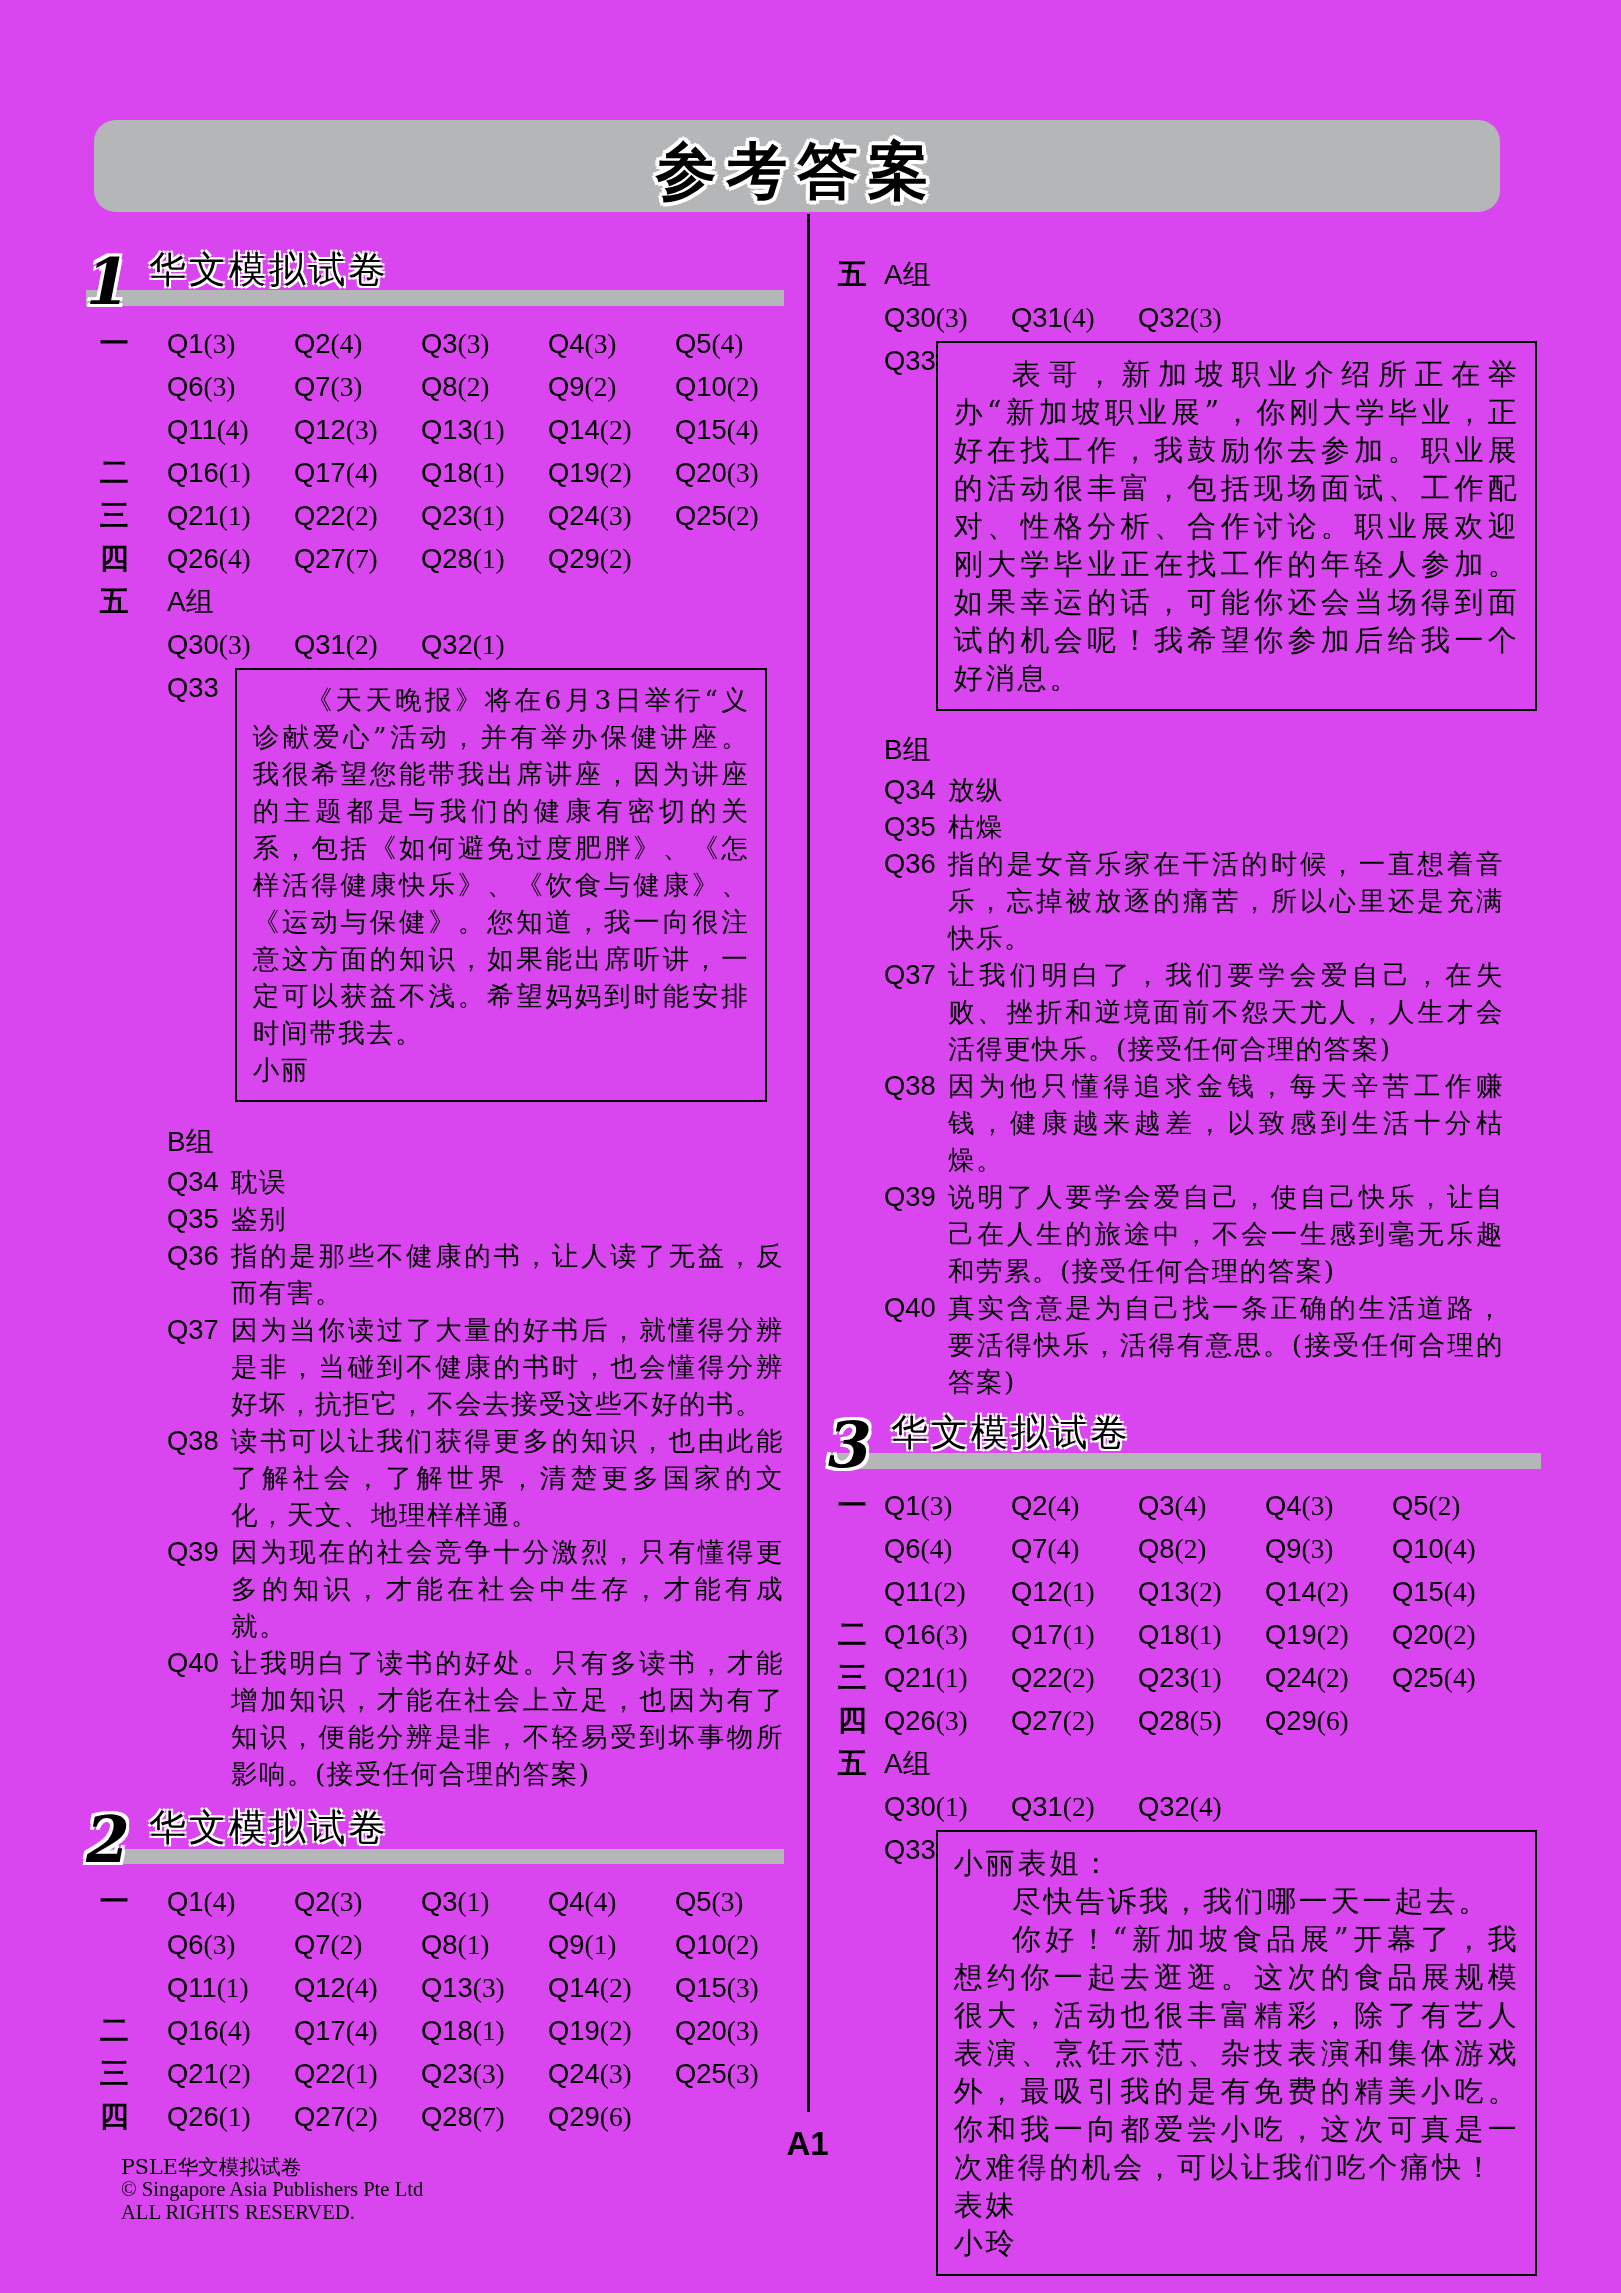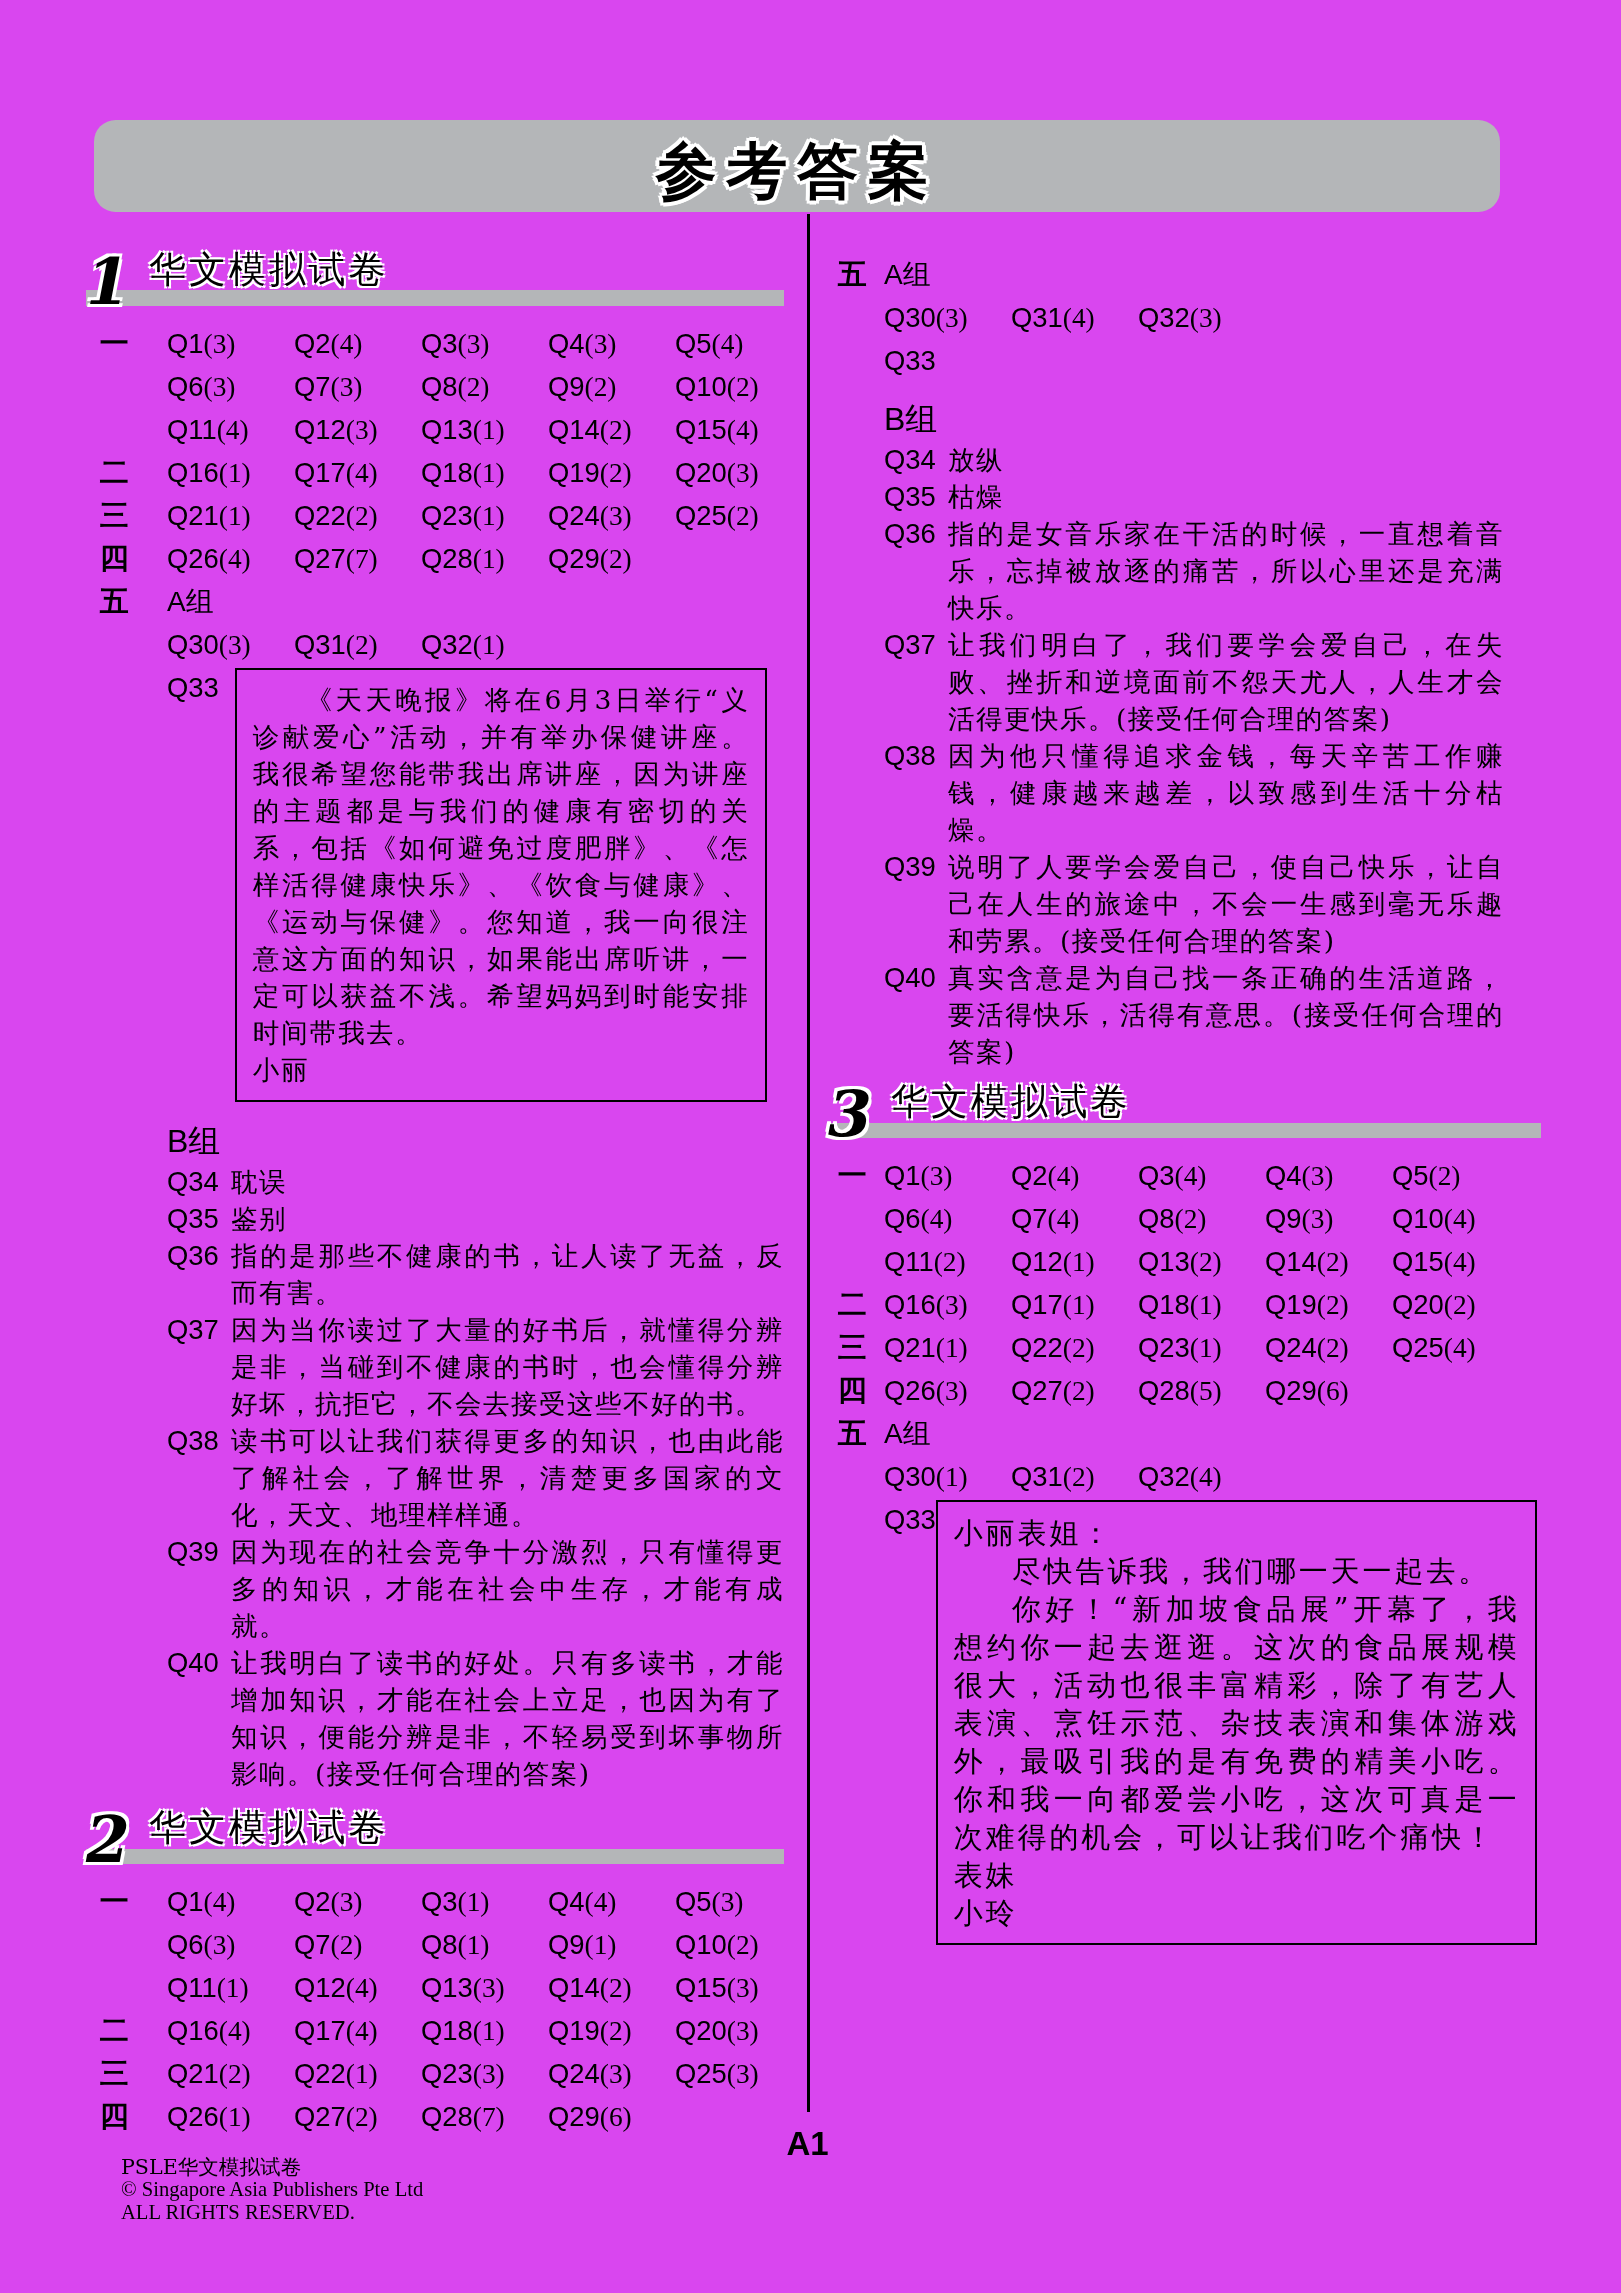--- a/index.html
+++ b/index.html
@@ -47,21 +47,21 @@
   .q33-row{display:flex;align-items:flex-start;padding-left:var(--gut);margin-top:2px;}
   .q33-label{width:var(--q33w);flex:none;font-size:27.4px;line-height:39px;}
   .letter-box{border:2.9px solid #000;padding:11.8px 15.7px;
               font-family:"DejaVu Serif",serif;text-align:justify;}
   .col-left  .letter-box{width:497px;font-size:26.5px;line-height:37px;letter-spacing:2px;}
   .col-right .letter-box{width:566px;font-size:29px;line-height:38px;letter-spacing:2.9px;}
   .letter-para{text-indent:2em;}
   .letter-sign{padding-right:55px;}
 
   
-  .group-title{height:43px;line-height:43px;padding-left:var(--gut);font-size:32px;margin-top:17.6px;}
+  .group-title{height:43px;line-height:43px;padding-left:var(--gut);font-size:28px;margin-top:17.6px;}
   .qa-item{display:flex;align-items:baseline;padding-left:var(--gut);}
   .qa-label{width:64px;flex:none;font-size:27.4px;line-height:37px;}
   .qa-text{flex:1;font-family:"DejaVu Serif",serif;font-size:26.5px;line-height:37px;
            letter-spacing:1.5px;text-align:justify;}
   .col-right .qa-text{padding-right:37px;}
 
   .mt24{margin-top:23.5px;}
   .mt20{margin-top:19.6px;}
 
   
@@ -270,20 +270,23 @@
           <div class="grid-row">
             <div class="row-label"></div>
             <div class="q-cell"><span class="qn">Q30</span><span class="qv">(3)</span></div>
             <div class="q-cell"><span class="qn">Q31</span><span class="qv">(4)</span></div>
             <div class="q-cell"><span class="qn">Q32</span><span class="qv">(3)</span></div>
           </div>
         </div>
 
       <div class="q33-row">
         <div class="q33-label">Q33</div>
+        <div class="letter-box">
+            <div class="letter-para">表哥，新加坡职业介绍所正在举办“新加坡职业展”，你刚大学毕业，正好在找工作，我鼓励你去参加。职业展的活动很丰富，包括现场面试、工作配对、性格分析、合作讨论。职业展欢迎刚大学毕业正在找工作的年轻人参加。如果幸运的话，可能你还会当场得到面试的机会呢！我希望你参加后给我一个好消息。</div>
+          </div>
       </div>
 
       <div class="group-title">B组</div>
       <div>
           <div class="qa-item">
             <div class="qa-label">Q34</div>
             <div class="qa-text">放纵</div>
           </div>
           <div class="qa-item">
             <div class="qa-label">Q35</div>

